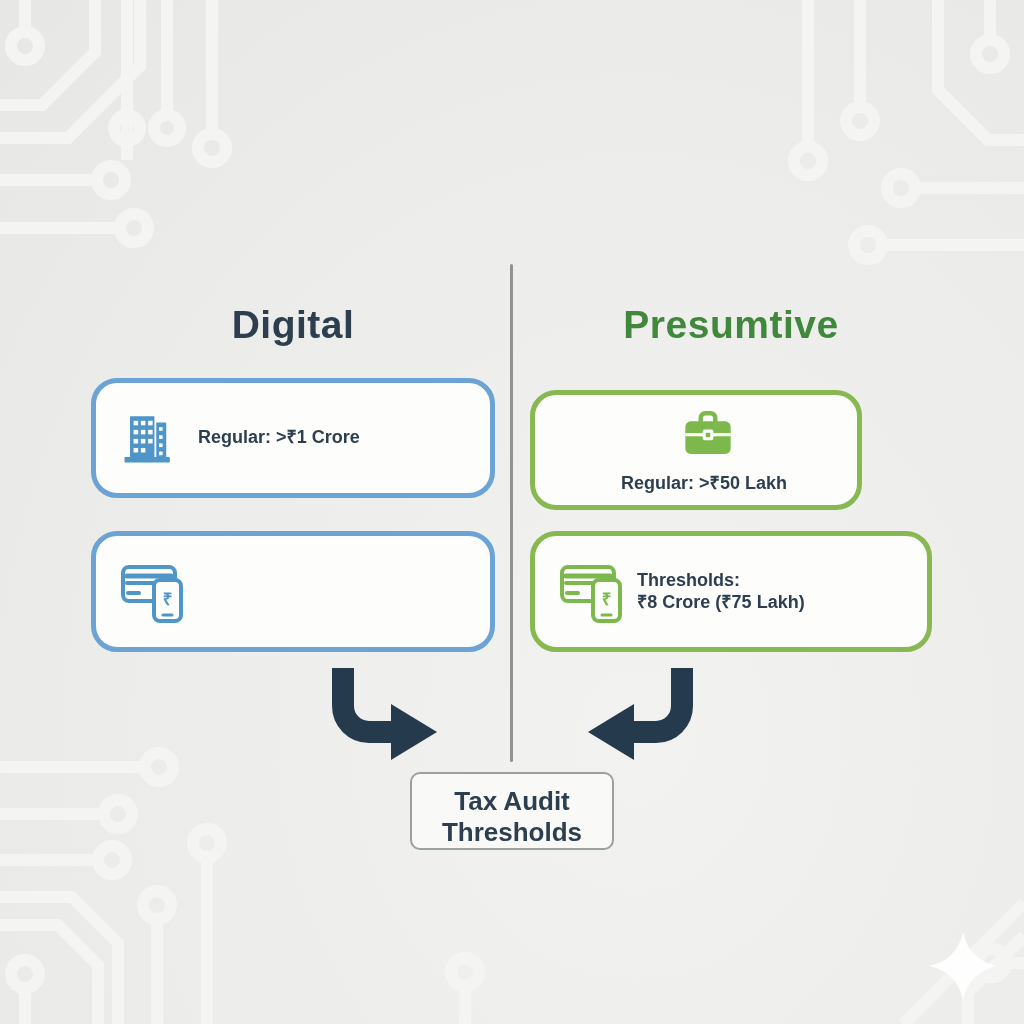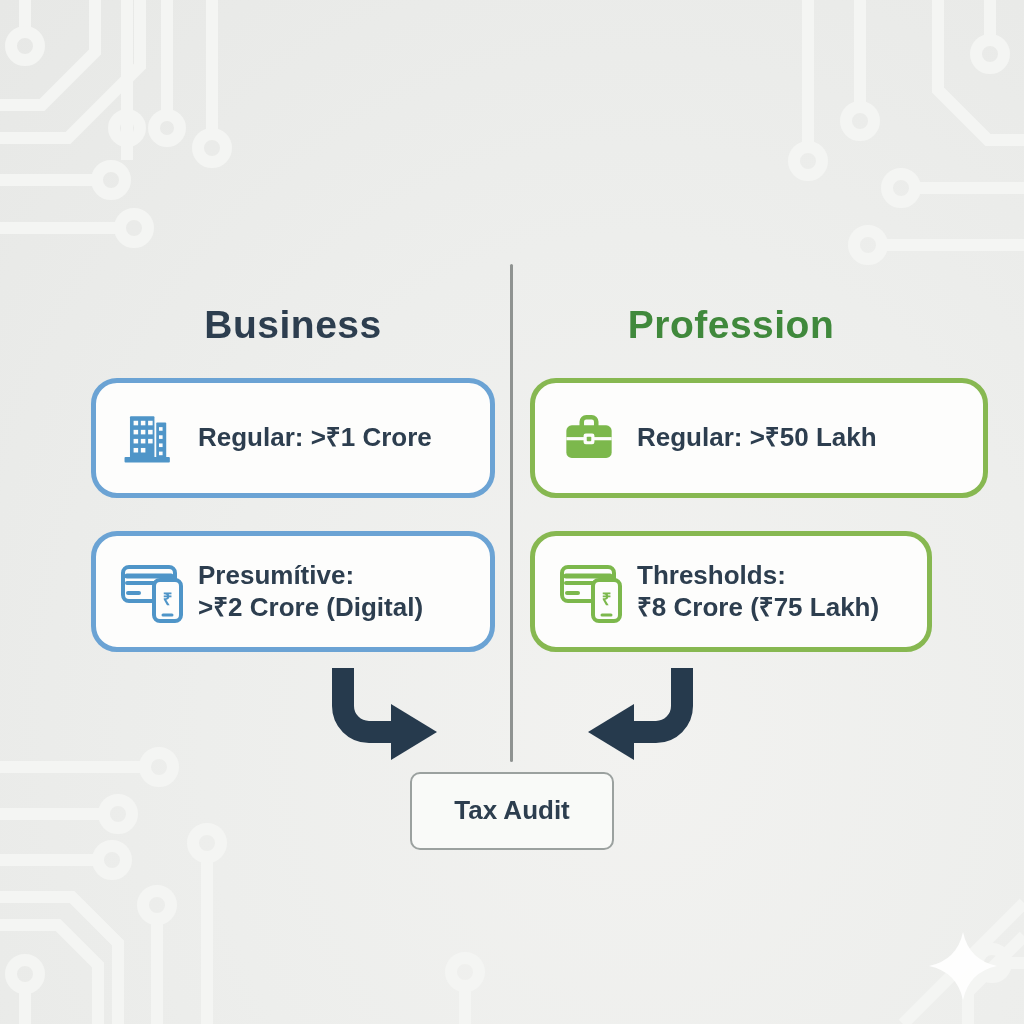--- a/index.html
+++ b/index.html
@@ -20,30 +20,30 @@
   }
   .col-header.business{left:91px;width:404px;color:#2d3e4f;}
   .col-header.profession{left:530px;width:402px;color:#40893c;}
   .tbox{
     position:absolute;width:404px;height:120px;background:#fdfdfc;border-radius:26px;
     display:flex;align-items:center;box-sizing:border-box;padding-left:24px;
   }
   .tbox.blue{border:5px solid #6ba3d4;}
   .tbox.green{border:5px solid #87b851;}
   .tbox .icon{flex:0 0 78px;display:flex;align-items:center;justify-content:flex-start;}
-  .tbox .txt{font-size:26px;font-weight:bold;color:#2d3e4f;line-height:1.22;padding-right:8px;}
+  .tbox .txt{font-size:18px;font-weight:bold;color:#2d3e4f;line-height:1.22;padding-right:8px;}
   .b1{left:91px;top:378px;}
   .b2{left:91px;top:531px;height:121px;}
-  .p1{left:530px;top:378px;width:458px;}
+  .p1{left:530px;top:390px;width:332px;flex-direction:column;}
   .p2{left:530px;top:531px;width:402px;height:121px;}
   .arrows{position:absolute;left:0;top:0;}
   .result-box{
     position:absolute;left:410px;top:772px;width:200px;height:74px;
     background:#f9faf8;border:2px solid #9ba19f;border-radius:10px;
-    display:flex;flex-direction:row;align-items:center;justify-content:center;
+    display:flex;flex-direction:column;align-items:center;justify-content:flex-end;
     font-size:26px;font-weight:bold;color:#2d3e4f;line-height:1.2;
   }
 </style>
 </head>
 <body>
 
 <div class="stage">
 
   <svg class="bg-circuit" width="1024" height="1024" viewBox="0 0 1024 1024">
     <g stroke="#f4f5f3" stroke-width="12" fill="none">
@@ -96,22 +96,22 @@
       <path d="M903,1024 L1024,903"></path>
       <path d="M968,1024 V992 L1024,936"></path>
       <circle cx="992" cy="963" r="14"></circle>
         <path d="M1006,963 H1024"></path>
     </g>
     <path d="M963,932 Q969,960 997,966 Q969,972 963,1000 Q957,972 929,966 Q957,960 963,932 Z" fill="#ffffff" opacity="0.9"></path>
   </svg>
 
   <div class="divider"></div>
 
-  <div class="col-header business">Business</div>
-  <div class="col-header profession">Profession</div>
+  <div class="col-header business">Digital</div>
+  <div class="col-header profession">Presumtive</div>
 
   <div class="tbox blue b1">
     <span class="icon">
       <svg width="58" height="58" viewBox="0 0 64 64">
         <g fill="#4f95c8">
           <rect x="11" y="8" width="27" height="46" rx="1"></rect>
           <rect x="40" y="15" width="11" height="39" rx="1"></rect>
           <rect x="5" y="53" width="50" height="6" rx="1"></rect>
         </g>
         <g fill="#fdfdfc">
@@ -146,24 +146,20 @@
           <rect x="3" y="7" width="52" height="34" rx="6"></rect>
           <line x1="7" y1="16" x2="51" y2="16" stroke-width="5"></line>
           <line x1="7" y1="23" x2="51" y2="23" stroke-width="4"></line>
           <line x1="8" y1="33" x2="19" y2="33"></line>
         </g>
         <rect x="34" y="20" width="27" height="41" rx="6" fill="#fdfdfc" stroke="#4f95c8" stroke-width="4"></rect>
         <text x="47.5" y="45" text-anchor="middle" font-size="17" font-weight="bold" fill="#4f95c8" font-family="Liberation Sans, sans-serif">₹</text>
         <line x1="43" y1="55" x2="52" y2="55" stroke="#4f95c8" stroke-width="3" stroke-linecap="round"></line>
       </svg>
     </span>
-    <span class="txt">
-      <span>Presumítive:</span><br>
-      <span>&gt;₹2 Crore (Digital)</span>
-    </span>
   </div>
 
   <div class="tbox green p1">
     <span class="icon">
       <svg width="60" height="58" viewBox="0 0 64 64">
         <path d="M24,19 V14 a5,5 0 0 1 5,-5 h6 a5,5 0 0 1 5,5 v5" stroke="#7cb84c" stroke-width="5" fill="none"></path>
         <rect x="7" y="18" width="50" height="36" rx="6" fill="#7cb84c"></rect>
         <rect x="7" y="31" width="50" height="3.5" fill="#fdfdfc"></rect>
         <rect x="26" y="27" width="12" height="12" rx="2.5" fill="#fdfdfc"></rect>
         <rect x="29.5" y="30.5" width="5" height="5" rx="1" fill="#7cb84c"></rect>
@@ -201,15 +197,16 @@
       <polygon points="391,704 391,760 437,732" fill="#263a4d"></polygon>
     </g>
     <g>
       <path d="M682,668 V706 a26,26 0 0 1 -26,26 h-23" stroke="#263a4d" stroke-width="22" fill="none"></path>
       <polygon points="634,704 634,760 588,732" fill="#263a4d"></polygon>
     </g>
   </svg>
 
   <div class="result-box">
     <span>Tax Audit</span>
+    <span>Thresholds</span>
   </div>
 
 </div>
 
 </body></html>

